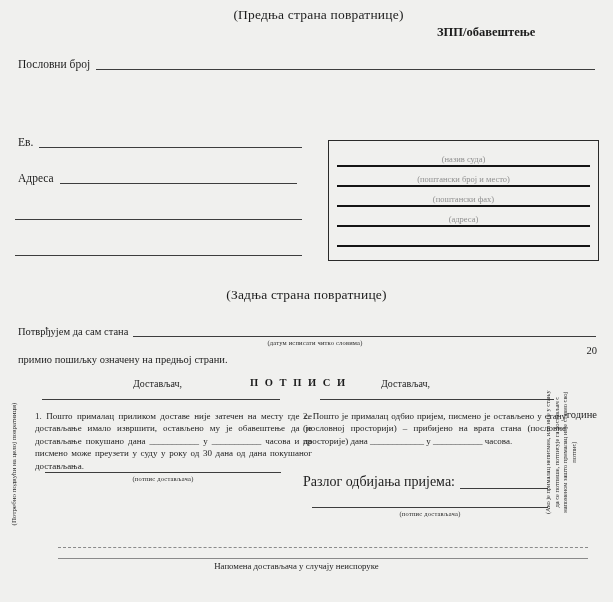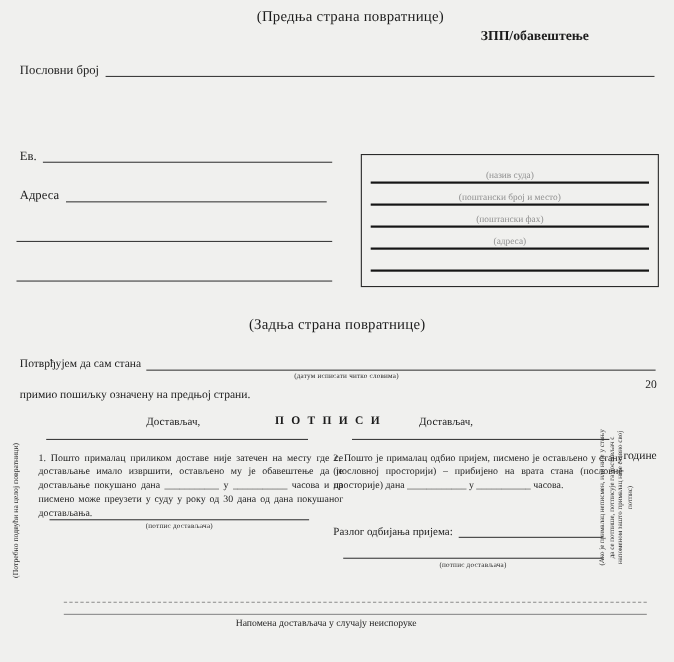--- a/index.html
+++ b/index.html
@@ -111,21 +111,21 @@
   <div class="abs rule" style="left:42px;top:399px;width:238px;"></div>
   <div class="abs rule" style="left:320px;top:399px;width:234px;"></div>
 
   <div class="abs clause" style="left:35px;top:410px;width:277px;">1. Пошто прималац приликом доставе није затечен на месту где се достављање имало извршити, остављено му је обавештење да је достављање покушано дана ___________ у ___________ часова и да писмено може преузети у суду у року од 30 дана од дана покушаног достављања.</div>
   <div class="abs clause" style="left:303px;top:410px;width:263px;">2. Пошто је прималац одбио пријем, писмено је остављено у стану (пословној просторији) – прибијено на врата стана (пословне просторије) дана ____________ у ___________ часова.</div>
 
   <div class="abs rule" style="left:45px;top:472px;width:236px;"></div>
   <div class="abs hint center" style="left:45px;top:475px;width:236px;">(потпис достављача)</div>
 
   <div class="abs smallrow" style="left:303px;top:477px;width:245px;height:12px;">
-    <span class="lbl" style="font-size:10px;">Разлог одбијања пријема:</span>
+    <span class="lbl" style="font-size:14px;">Разлог одбијања пријема:</span>
     <span class="line"></span>
   </div>
 
   <div class="abs rule" style="left:312px;top:507px;width:236px;"></div>
   <div class="abs hint center" style="left:312px;top:510px;width:236px;">(потпис достављача)</div>
 
   <div class="abs vnote center" style="left:-61px;top:460px;width:150px;white-space:nowrap;">(Потребно подвући на целој повратници)</div>
 
   <div class="abs vnote-multi" style="left:468px;top:435px;width:186px;">
     <div>(Ако је прималац неписмен, или није у стању</div>

